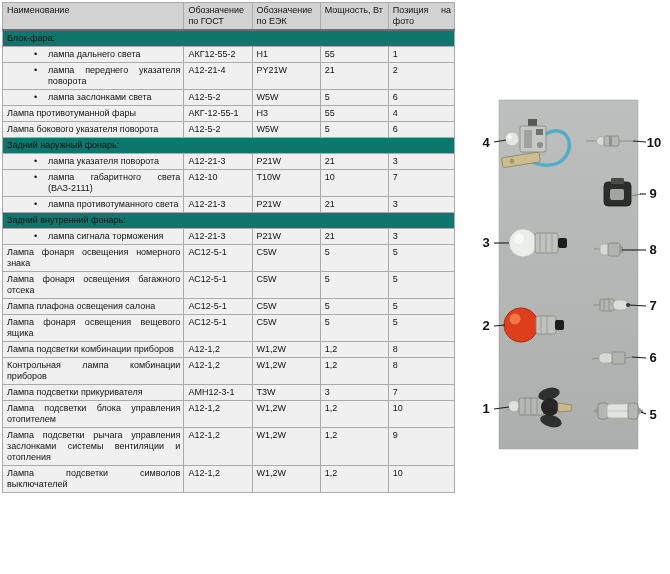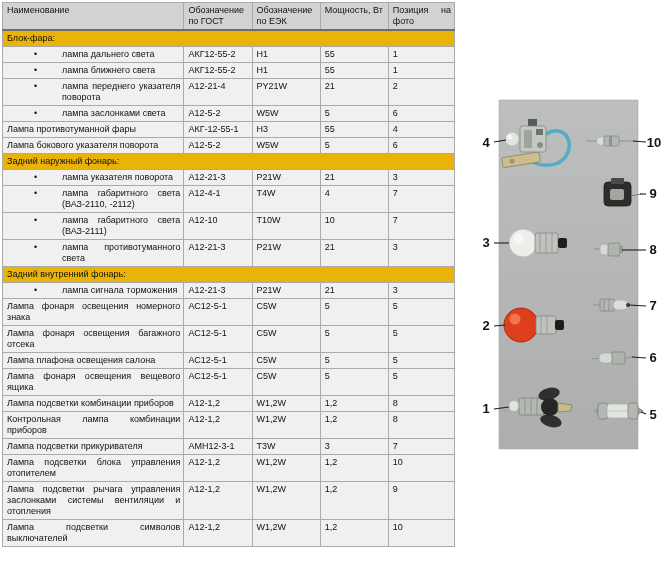--- a/index.html
+++ b/index.html
@@ -27,25 +27,25 @@
     overflow: hidden;
     word-wrap: break-word;
   }
   table.lamps thead th {
     background: #d2d2d2;
     font-weight: normal;
     border-bottom: 2px solid #6d6d6d;
   }
   table.lamps tbody td { background: #f0f0f0; }
   table.lamps tr.section td {
-    background: #eab308;
+    background: #0f766e;
     font-weight: normal;
   }
   table.lamps td.bullet {
-    padding-left: 59px;
+    padding-left: 45px;
     position: relative;
   }
   table.lamps td.bullet::before {
     content: "\2022";
     position: absolute;
     left: 31px;
     top: 2px;
     font-size: 9px;
   }
   
@@ -87,27 +87,20 @@
         <td colspan="5">Блок-фара:</td>
       </tr>
       <tr>
         <td class="bullet">лампа дальнего света</td>
         <td>АКГ12-55-2</td>
         <td>H1</td>
         <td>55</td>
         <td>1</td>
       </tr>
       <tr>
-        <td class="bullet">лампа ближнего света</td>
-        <td>АКГ12-55-2</td>
-        <td>H1</td>
-        <td>55</td>
-        <td>1</td>
-      </tr>
-      <tr>
         <td class="bullet">лампа переднего указателя поворота</td>
         <td>А12-21-4</td>
         <td>PY21W</td>
         <td>21</td>
         <td>2</td>
       </tr>
       <tr>
         <td class="bullet">лампа заслонками света</td>
         <td>А12-5-2</td>
         <td>W5W</td>
@@ -130,27 +123,20 @@
       </tr>
       <tr class="section">
         <td colspan="5">Задний наружный фонарь:</td>
       </tr>
       <tr>
         <td class="bullet">лампа указателя поворота</td>
         <td>А12-21-3</td>
         <td>P21W</td>
         <td>21</td>
         <td>3</td>
-      </tr>
-      <tr>
-        <td class="bullet">лампа габаритного света (ВАЗ-2110, -2112)</td>
-        <td>А12-4-1</td>
-        <td>T4W</td>
-        <td>4</td>
-        <td>7</td>
       </tr>
       <tr>
         <td class="bullet">лампа габаритного света (ВАЗ-2111)</td>
         <td>А12-10</td>
         <td>T10W</td>
         <td>10</td>
         <td>7</td>
       </tr>
       <tr>
         <td class="bullet">лампа противотуманного света</td>

